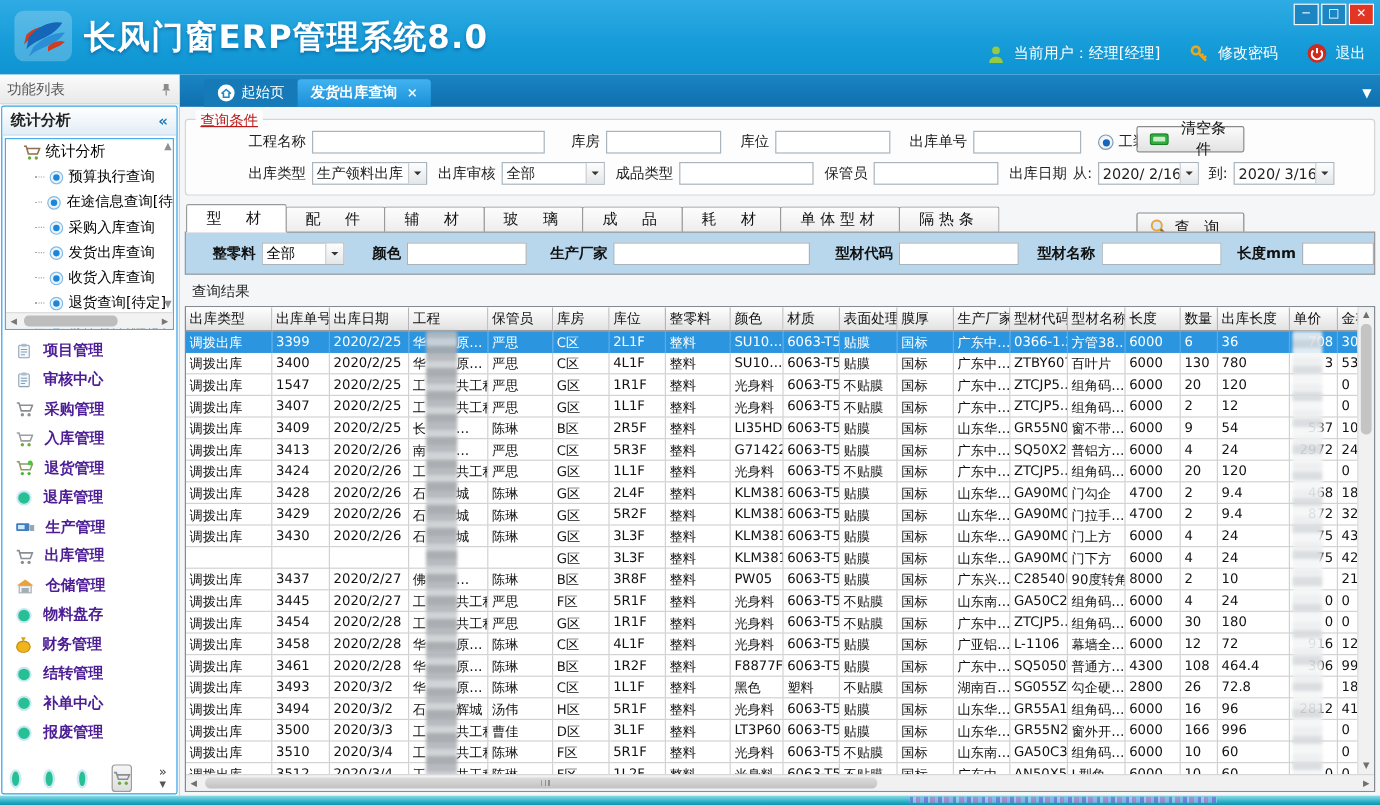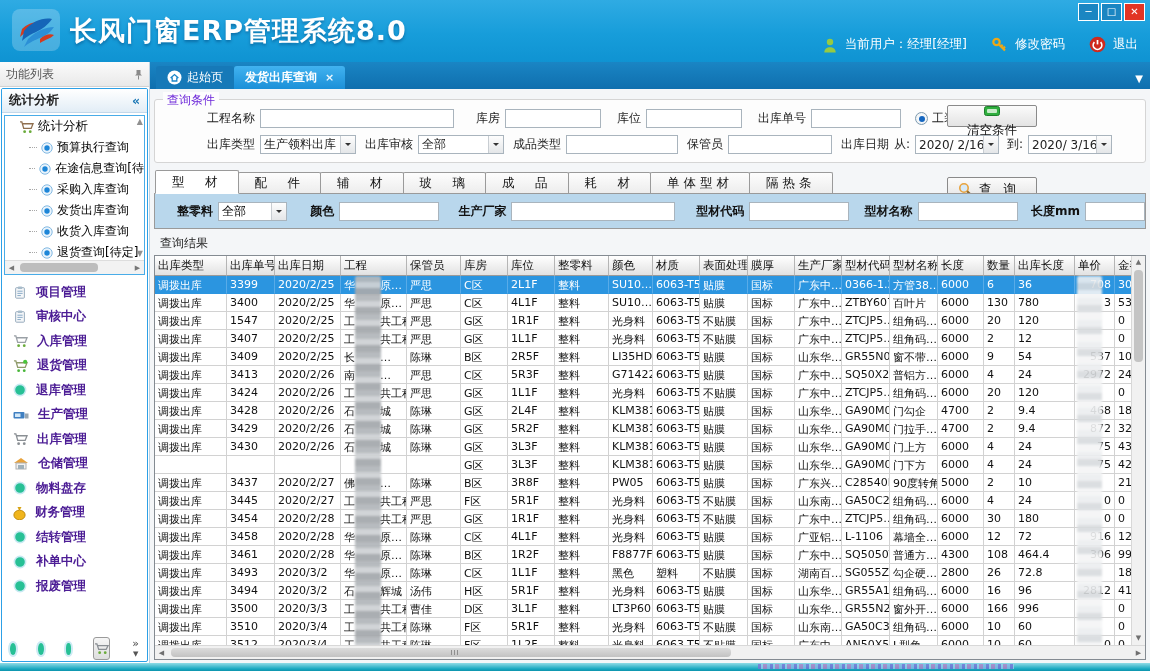--- a/index.html
+++ b/index.html
@@ -35,44 +35,44 @@
   .tree-hscroll .sp{flex:1;}
   .sidemenu{flex:1;padding-top:3px;overflow:hidden;}
   .menu-item{height:24.5px;display:flex;align-items:center;gap:9px;padding-left:11px;font-size:12.5px;font-weight:bold;color:#4c1d95;cursor:pointer;white-space:nowrap;}
   .sidebottom{height:25px;display:flex;align-items:center;gap:22px;padding:0 8px;flex:0 0 auto;}
   .gdot{width:12px;height:12px;border-radius:50%;background:#27c095;box-shadow:0 0 0 2px #cdeaf4;}
   .cartbtn{width:27px;height:21px;border:1px solid #9a9a9a;border-radius:3px;background:linear-gradient(#f6f6f6,#dedede);display:flex;align-items:center;justify-content:center;cursor:pointer;}
   .chev{color:#444;font-size:11px;line-height:9px;text-align:center;cursor:pointer;}
   .chev .dn{font-size:7px;color:#555;}
   
   .main{flex:1;display:flex;flex-direction:column;min-width:0;}
-  .tabstrip{height:27px;background:linear-gradient(#1a85c4,#0f6fae);display:flex;align-items:flex-end;padding-left:6px;position:relative;flex:0 0 auto;}
+  .tabstrip{height:27px;background:linear-gradient(#1a85c4,#0f6fae);display:flex;align-items:flex-end;padding-left:20px;position:relative;flex:0 0 auto;}
   .tab{height:23px;display:flex;align-items:center;gap:5px;padding:0 11px;color:#fff;font-size:12px;border-radius:3px 3px 0 0;cursor:pointer;}
   .tab.home{background:#1679b8;}
   .tab.active{background:linear-gradient(#41b2f0,#1b90d8);font-weight:bold;}
   .tclose{font-size:11px;margin-left:3px;opacity:.9;cursor:pointer;}
   .strip-dd{position:absolute;right:7px;bottom:5px;color:#fff;font-size:10px;cursor:pointer;}
   .content{flex:1;background:#f4f6f8;display:flex;flex-direction:column;padding:0 4px;min-height:0;}
   
   .qbox{margin-top:10px;border:1px solid #d5d5d5;border-radius:3px;background:#fdfdfd;position:relative;height:62px;flex:0 0 auto;}
-  .gtitle{position:absolute;top:-8px;left:8px;background:#fdfdfd;padding:0 4px;font-size:12px;color:#6d28d9;}
+  .gtitle{position:absolute;top:-8px;left:8px;background:#fdfdfd;padding:0 4px;font-size:12px;color:#b91c1c;text-decoration:underline;}
   .qrow{display:flex;align-items:center;font-size:12px;color:#222;}
   .qrow.r1{margin:9px 0 0 52px;}
   .qrow.r2{margin:7px 0 0 52px;}
   .lbl{margin-right:5px;white-space:nowrap;}
   .tinput{height:17px;border:1px solid #a9b4bd;background:#fff;font-size:12px;padding:0 3px;font-family:inherit;}
   .combo{height:19px;border:1px solid #a9b4bd;background:#fff;display:inline-flex;align-items:center;box-sizing:border-box;}
   .combo .val{flex:1;padding:0 3px;font-size:12px;white-space:nowrap;overflow:hidden;}
   .combo .cdd{width:14px;align-self:stretch;border-left:1px solid #c8cdd2;background:linear-gradient(#fdfdfd,#e4e6e8);display:flex;align-items:center;justify-content:center;}
   .combo .cdd::after{content:'';border:3.5px solid transparent;border-top-color:#333;margin-top:3px;}
   .radio{display:inline-flex;align-items:center;gap:4px;margin-right:9px;cursor:pointer;}
   .rdot{width:11px;height:11px;border-radius:50%;border:1px solid #7e9bb0;background:radial-gradient(#fff,#e9eef2);display:inline-block;position:relative;}
   .rdot.on::after{content:'';position:absolute;left:2.5px;top:2.5px;width:6px;height:6px;border-radius:50%;background:#1466c0;}
   .btn3d{height:22px;border:1px solid #8a8a8a;border-radius:2px;background:linear-gradient(#fbfbfb,#e3e3e3);display:inline-flex;align-items:center;gap:6px;padding:0 10px;font-size:12.5px;color:#111;cursor:pointer;font-family:inherit;}
-  .btn-clear{position:absolute;right:108px;top:5px;width:90px;box-sizing:border-box;flex-direction:column;}
+  .btn-clear{position:absolute;right:108px;top:5px;width:90px;box-sizing:border-box;}
   .btn-search{position:absolute;right:108px;top:33px;width:90px;height:24px;box-sizing:border-box;letter-spacing:4px;margin-top:44px;}
   
   .mtabs-wrap{margin-top:9px;flex:0 0 auto;}
   .mattabs{display:flex;height:22px;align-items:flex-end;padding-left:1px;}
   .mtab{height:21px;display:flex;align-items:center;padding:0 16px;border:1px solid #9a9a9a;border-bottom:none;border-radius:2px 2px 0 0;background:linear-gradient(#fdfdfd,#ececec);font-size:12.5px;letter-spacing:4px;margin-right:-1px;cursor:pointer;color:#111;white-space:nowrap;}
   .mtab.active{background:#fff;height:22px;position:relative;z-index:2;border-bottom:1px solid #fff;}
   .filterbar{height:34px;border:1px solid #9a9a9a;background:#b9d7ec;display:flex;align-items:center;font-size:12px;padding-left:22px;position:relative;z-index:1;margin-top:-1px;}
   .filterbar .lbl{font-weight:bold;color:#111;}
   
   .rtitle{margin:6px 0 3px 6px;font-size:12px;color:#222;flex:0 0 auto;}
@@ -282,20 +282,30 @@
                   <line x1="5" y1="6.5" x2="11" y2="6.5" stroke="#7aa0c0"></line>
                   <line x1="5" y1="9" x2="11" y2="9" stroke="#7aa0c0"></line>
                   <line x1="5" y1="11.5" x2="9" y2="11.5" stroke="#7aa0c0"></line>
                 </svg>
               </span>
               <span>审核中心</span>
             </div>
             <div class="menu-item">
               <span class="uicon">
                 <svg width="15" height="14" viewBox="0 0 16 15">
+                  <path d="M1 2h2l2 7h8l2-5H4" fill="none" stroke="#8a8f94" stroke-width="1.4"></path>
+                  <circle cx="6" cy="12.5" r="1.5" fill="#8a8f94"></circle>
+                  <circle cx="12" cy="12.5" r="1.5" fill="#8a8f94"></circle>
+                </svg>
+              </span>
+              <span>采购管理</span>
+            </div>
+            <div class="menu-item">
+              <span class="uicon">
+                <svg width="15" height="14" viewBox="0 0 16 15">
                   <path d="M1 2h2l2 7h8l2-5H4" fill="none" stroke="#9aa0a6" stroke-width="1.4"></path>
                   <circle cx="6" cy="12.5" r="1.5" fill="#6aab3a"></circle>
                   <circle cx="12" cy="12.5" r="1.5" fill="#6aab3a"></circle>
                 </svg>
               </span>
               <span>入库管理</span>
             </div>
             <div class="menu-item">
               <span class="uicon">
                 <svg width="15" height="14" viewBox="0 0 16 15">
@@ -817,21 +827,21 @@
                     <div class="t-cell">B区</div>
                     <div class="t-cell">3R8F</div>
                     <div class="t-cell">整料</div>
                     <div class="t-cell">PW05</div>
                     <div class="t-cell">6063-T5</div>
                     <div class="t-cell">贴膜</div>
                     <div class="t-cell">国标</div>
                     <div class="t-cell">广东兴…</div>
                     <div class="t-cell">C28540B</div>
                     <div class="t-cell">90度转角</div>
-                    <div class="t-cell">5000</div>
+                    <div class="t-cell">8000</div>
                     <div class="t-cell">2</div>
                     <div class="t-cell">10</div>
                     <div class="t-cell price"></div>
                     <div class="t-cell">216</div>
                   </div>
                   <div class="t-row" style="grid-template-columns: 72px 48px 66px 66px 54px 47px 47px 54px 44px 47px 48px 47px 47px 48px 48px 46px 31px 60px 40px 40px;">
                     <div class="t-cell">调拨出库</div>
                     <div class="t-cell">3445</div>
                     <div class="t-cell">2020/2/27</div>
                     <div class="t-cell"><span class="pfx">工</span><span class="sfx">共工程</span></div>

